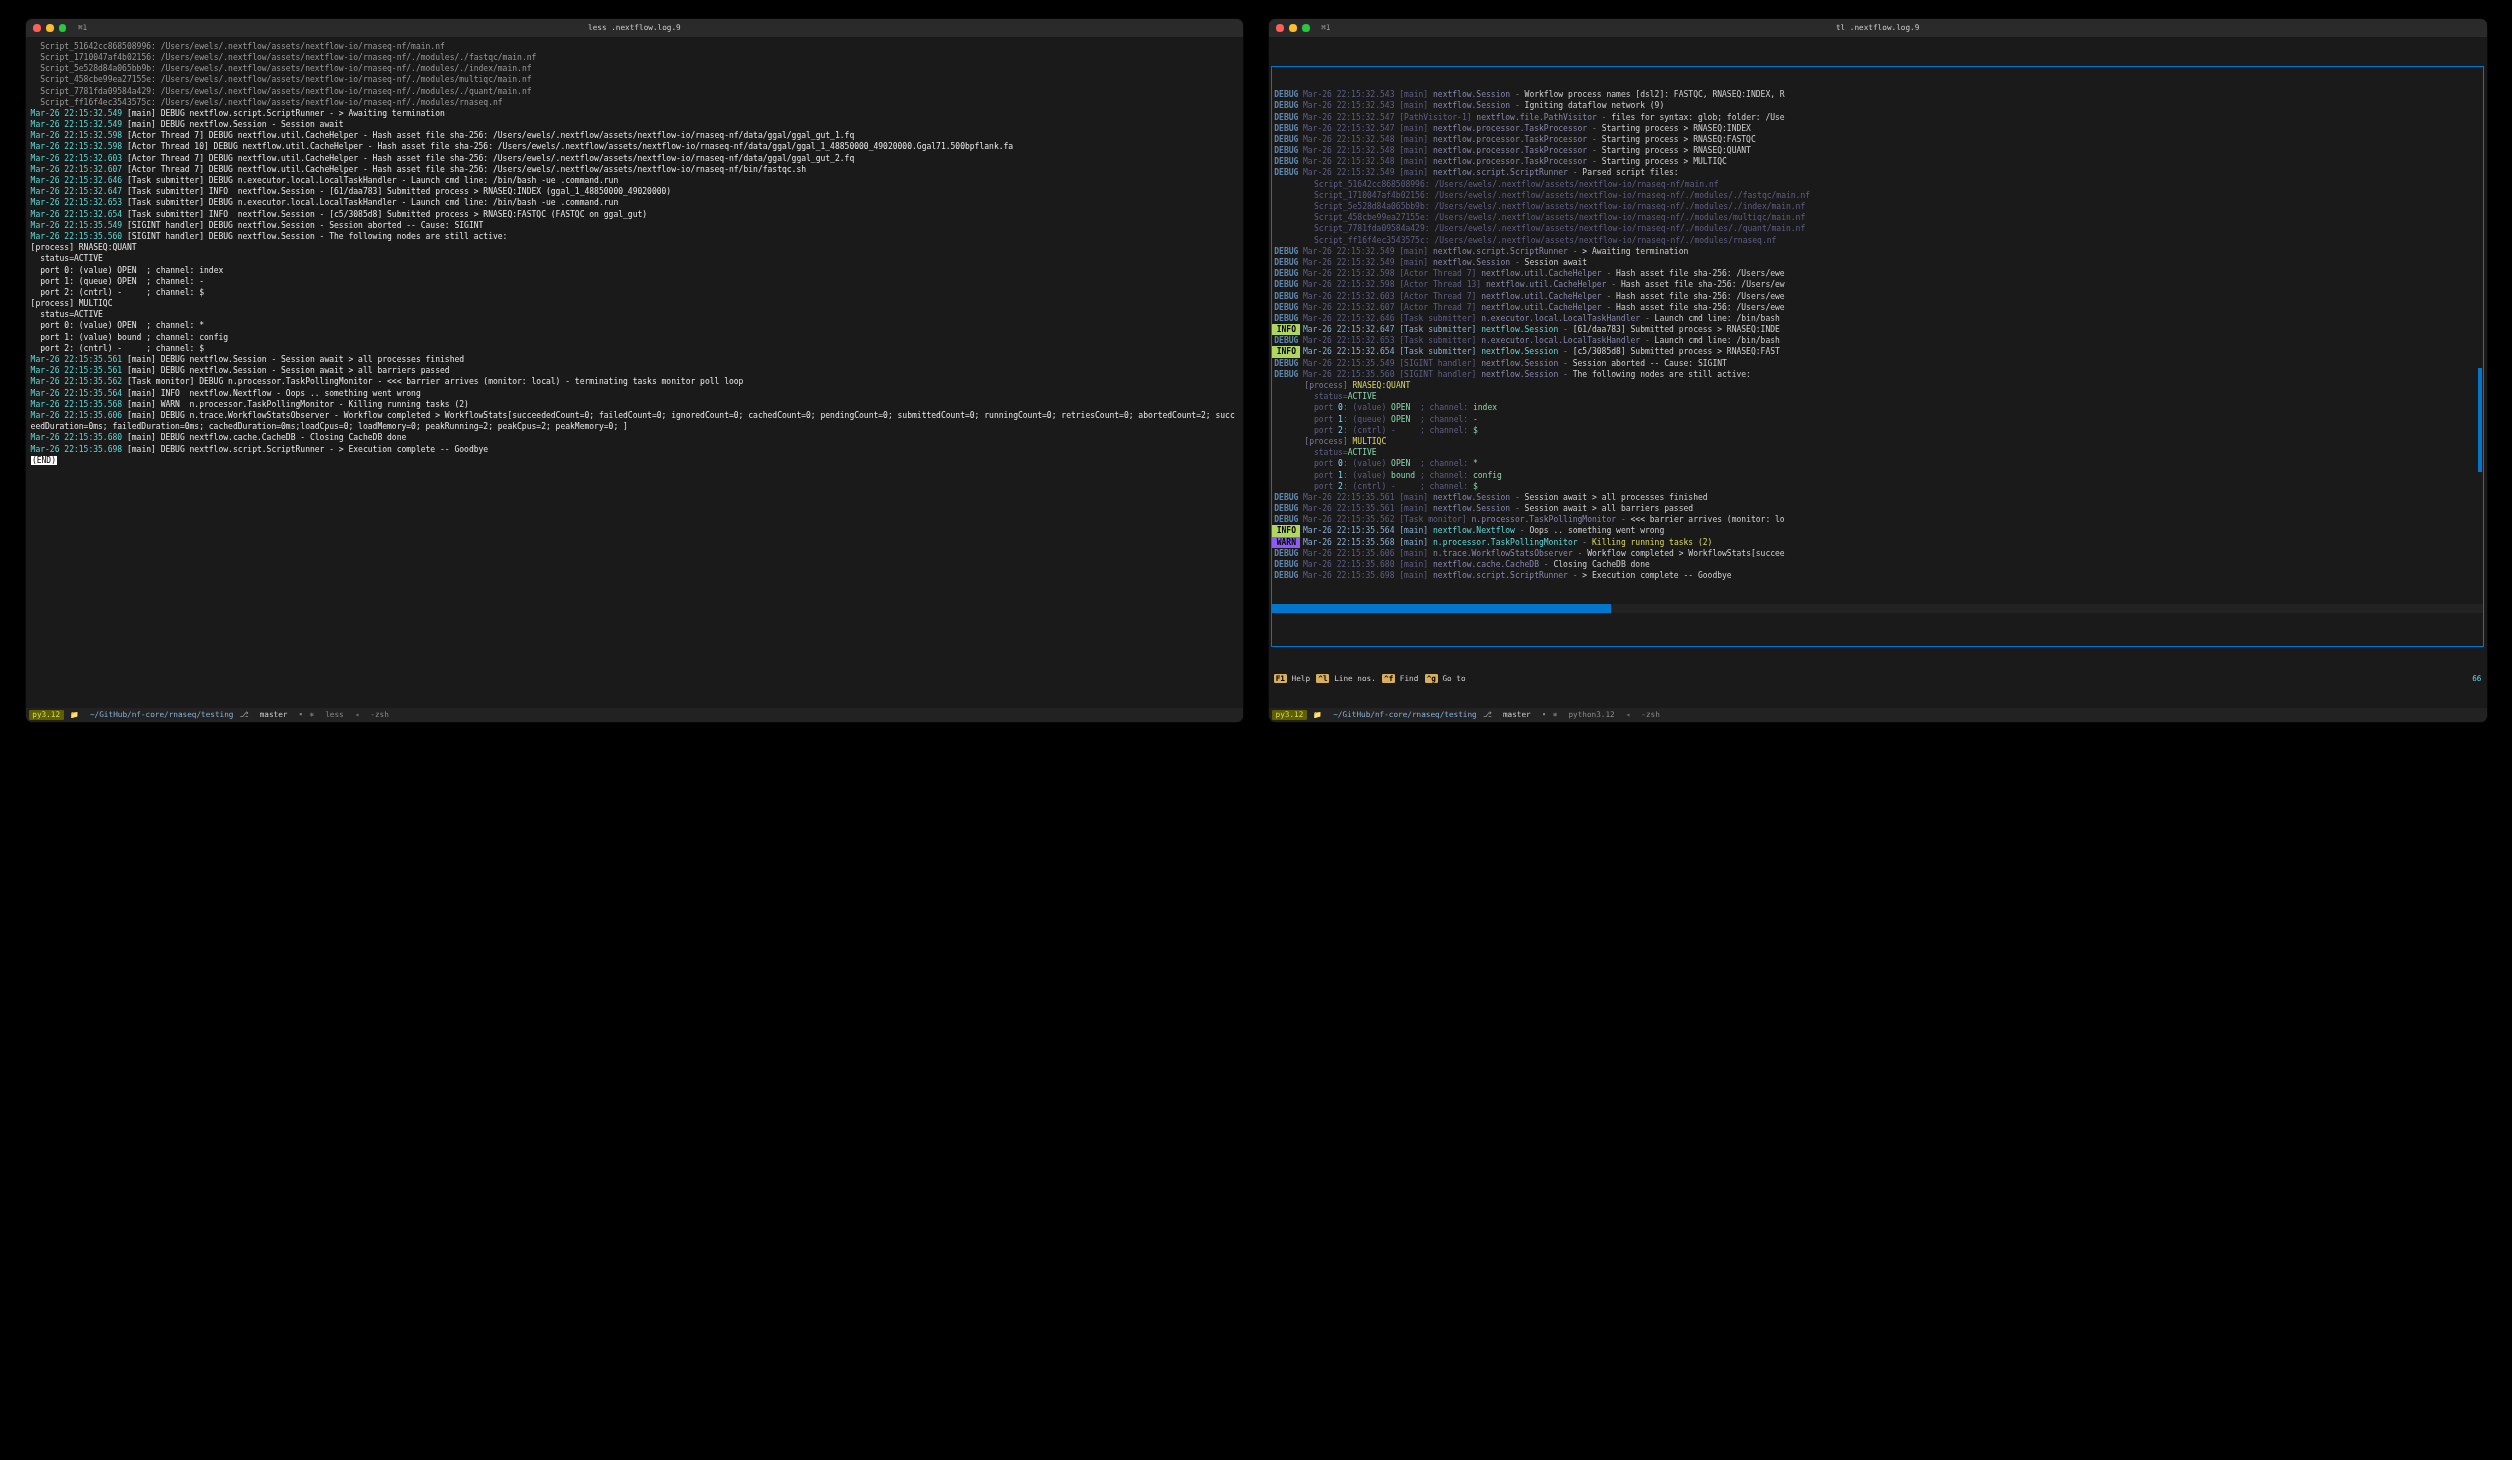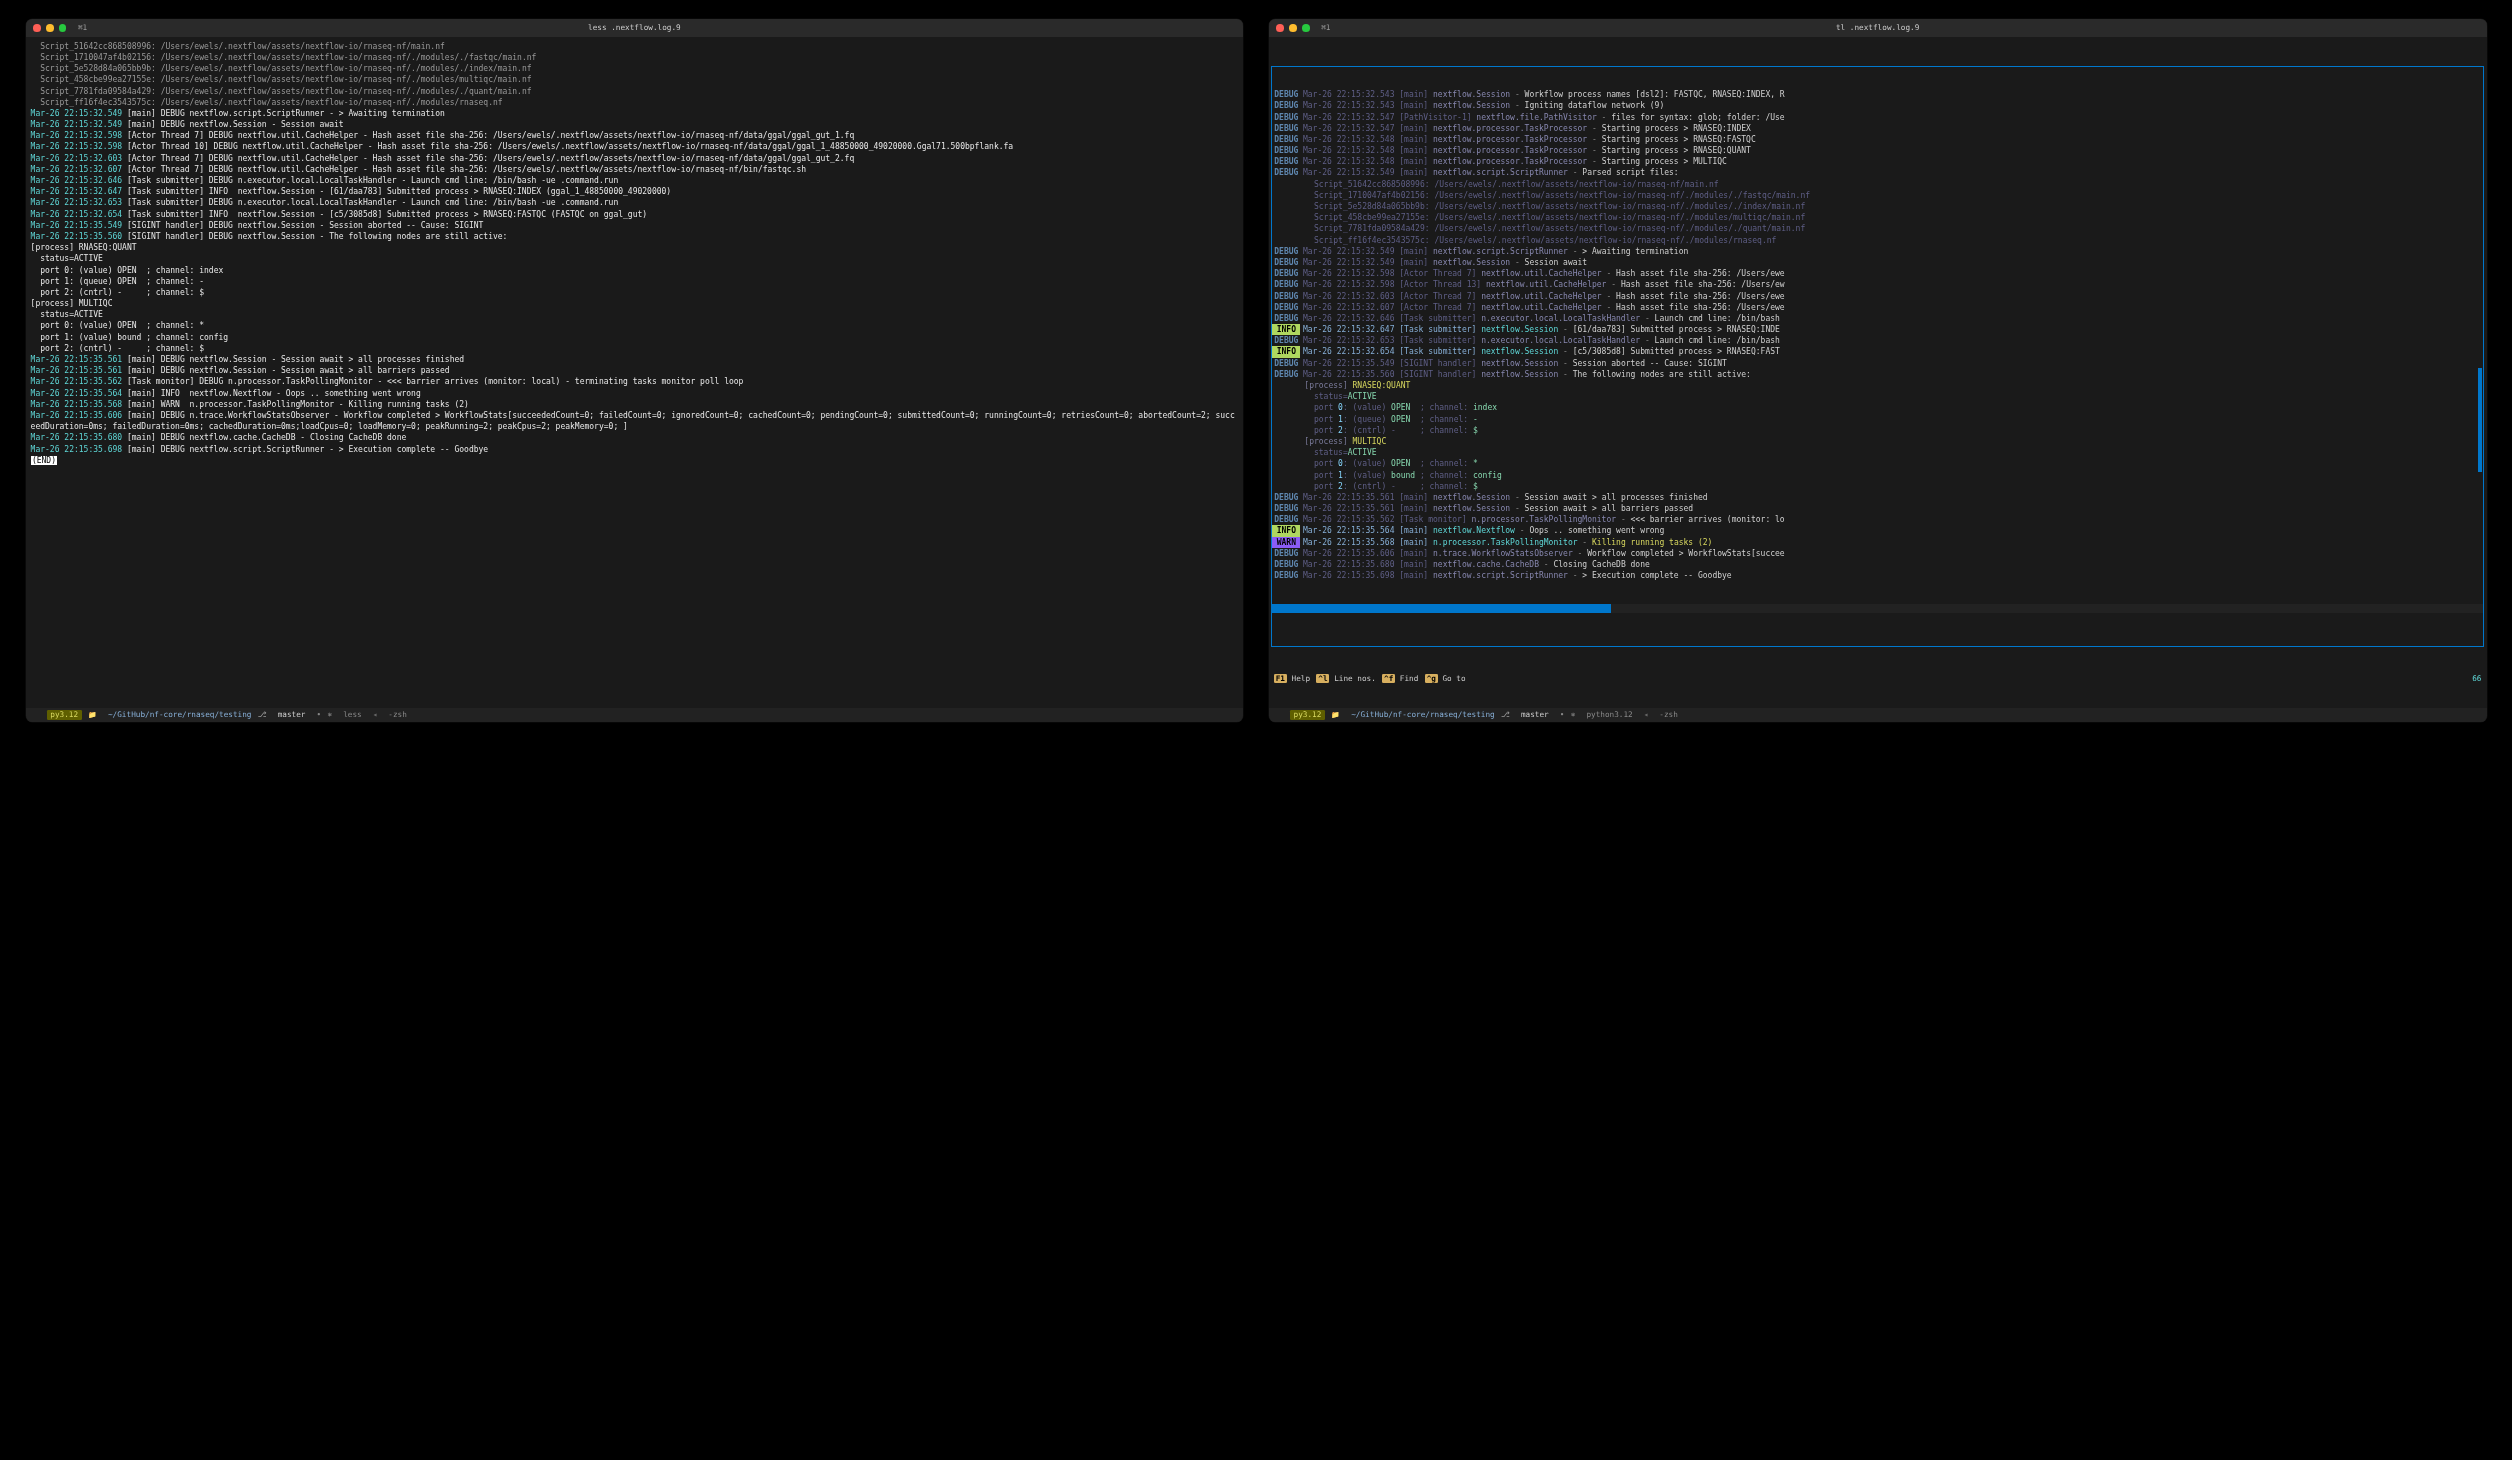--- a/index.html
+++ b/index.html
@@ -137,21 +137,21 @@
   font-weight: bold;
   border-radius: 1.3px;
 }
 .footer-help .count { margin-left: auto; color: #5fd7d7; }
 
 .statusbar {
   background: #222;
   height: 14px;
   display: flex;
   align-items: center;
-  padding: 0 21px;
+  padding: 0 3px;
   gap: 6.4px;
   font-size: 7.7px;
   color: #ccc;
 }
 .status-seg { display: flex; align-items: center; gap: 11px; }
 .py-badge { background: #5f5f00; color: #d7d75f; padding: 0 3.8px; border-radius: 1.3px; }
 .folder-icon::before { content: "📁"; font-size: 7px; }
 .branch-icon::before { content: "⎇"; color: #999; }
 .path { color: #87afd7; }
 .dim { color: #888; }

